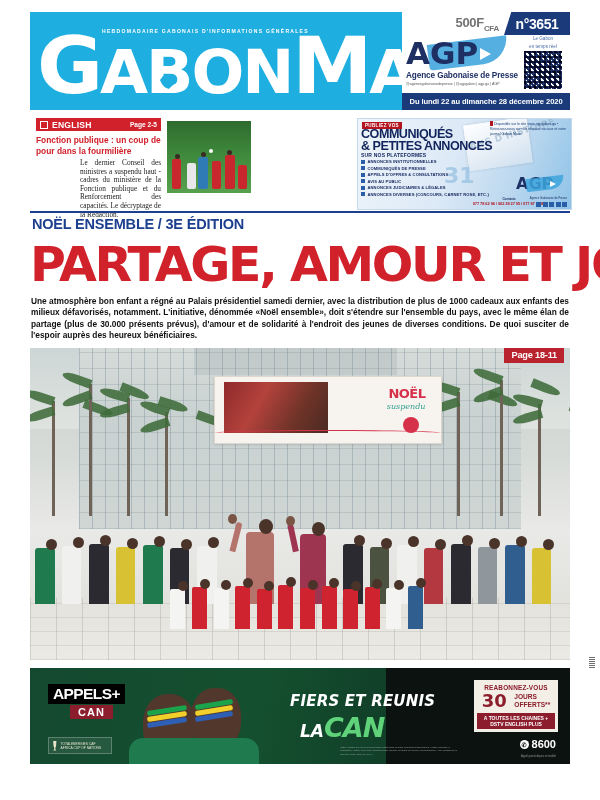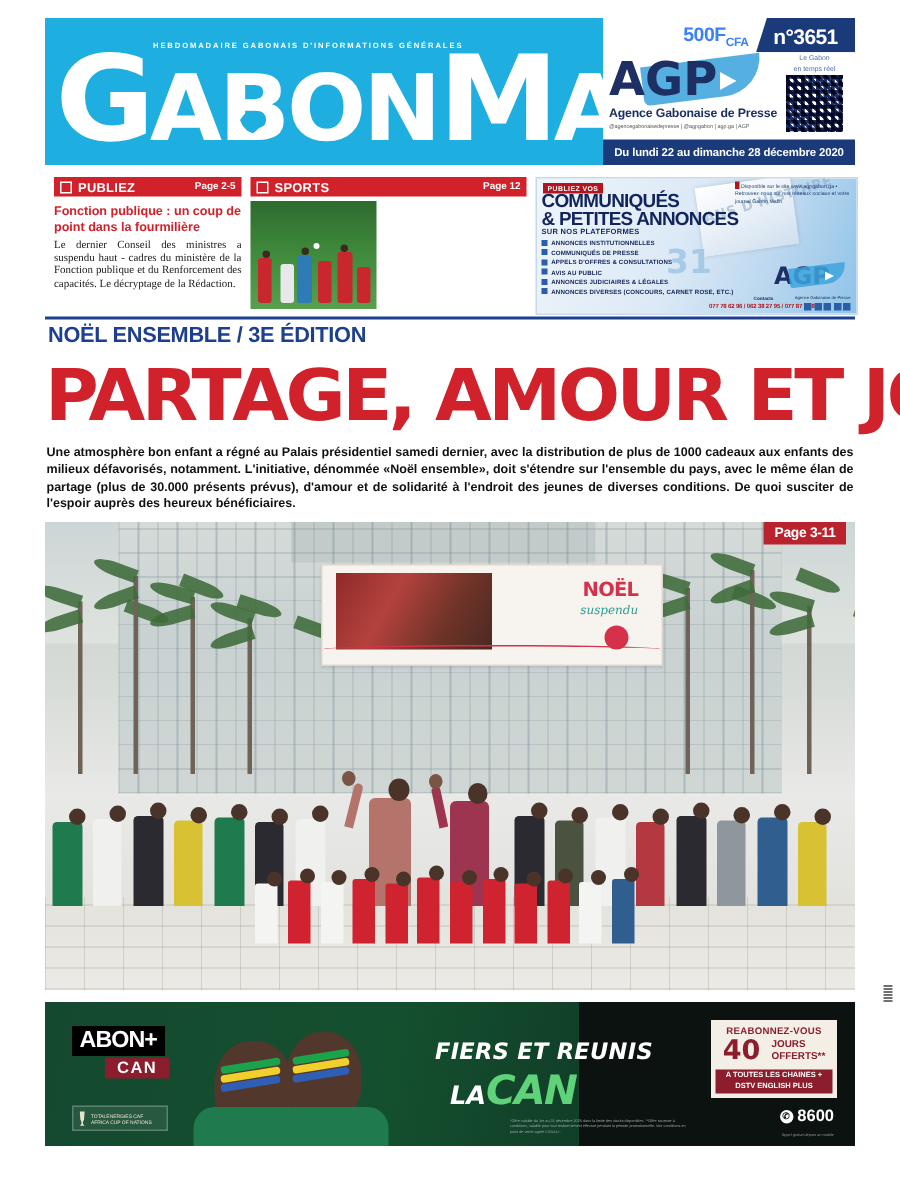--- a/index.html
+++ b/index.html
@@ -17,21 +17,21 @@
             font-family:"DejaVu Sans",sans-serif;font-weight:700;
             font-size:79px;letter-spacing:-3.2px;line-height:88px;white-space:nowrap;
             transform:scaleX(1.02);transform-origin:left center;}
   .mh-title .sm{font-size:61px;letter-spacing:-2px;}
   .gdot{position:absolute;left:130px;top:62px;width:15px;height:15px;background:#1eaee0;
         clip-path:polygon(45% 0,72% 10%,88% 32%,100% 58%,80% 80%,58% 100%,32% 88%,12% 66%,0 40%,18% 16%);}
 
   .mh-right{width:168px;background:#fff;position:relative;}
   .price-row{position:absolute;left:0;top:0;width:168px;height:23px;background:#fff;
              display:flex;align-items:center;justify-content:flex-end;}
-  .price{color:#3b82f6;font-weight:700;font-size:13px;letter-spacing:-.3px;}
+  .price{color:#737373;font-weight:700;font-size:13px;letter-spacing:-.3px;}
   .price sub{font-size:8px;font-weight:700;}
   .issue-wrap{position:relative;margin-left:5px;height:23px;width:66px;background:#1a3a7a;
               display:flex;align-items:center;justify-content:center;
               clip-path:polygon(11% 0,100% 0,100% 100%,0 100%);}
   .issue{color:#fff;font-weight:700;font-size:14px;letter-spacing:-.4px;}
   .agp-zone{position:absolute;left:0;top:23px;width:168px;height:58px;background:#fff;}
   .agp-logo{position:absolute;left:4px;top:2px;width:108px;height:40px;}
   .agp-letters{position:absolute;left:0;top:0;font-family:"DejaVu Sans",sans-serif;
                font-weight:700;font-size:31px;color:#1d2f63;letter-spacing:0px;line-height:33px;}
   .agp-swoosh{position:absolute;left:22px;top:3px;width:80px;height:26px;
@@ -62,21 +62,21 @@
   .tz-sports{left:137px;width:184px;}
   .tz-ad{left:327px;width:213px;height:90px;}
   .thead{height:13px;background:#d1212b;display:flex;align-items:center;
          padding:0 4px;gap:4px;}
   .thead .sq{width:6px;height:6px;border:1.1px solid #fff;background:transparent;flex:none;}
   .thead .lbl{color:#fff;font-weight:700;font-size:8.6px;letter-spacing:.2px;}
   .thead .pg{margin-left:auto;color:#fff;font-size:6.6px;font-weight:700;}
   .t-title{color:#d1212b;font-weight:700;font-size:8.4px;line-height:10.5px;margin:4px 0 3px;
            font-family:"Liberation Sans",sans-serif;}
   .t-body{font-family:"Liberation Serif",serif;font-size:7.3px;line-height:8.6px;
-          text-align:justify;color:#1a1a1a;}
+          text-align:justify;color:#1a1a1a;margin-left:44px;}
   .sports-flex{display:flex;gap:4px;margin-top:3px;}
   .sports-photo{width:84px;height:72px;flex:none;position:relative;overflow:hidden;
                 background:linear-gradient(#2f6b2f 0%,#3f8a3c 48%,#57a04e 100%);}
   .sp-p{position:absolute;bottom:4px;border-radius:2px;}
   .sports-txt{flex:1;}
   .sports-title{color:#0d2f78;font-weight:700;font-size:8px;line-height:9.4px;margin-bottom:2px;}
 
   
   .tz-ad{background:linear-gradient(110deg,#eef5fb 0%,#dce9f6 45%,#bcd8ef 72%,#8fc3e8 100%);
          border:1px solid #c6d9ea;overflow:hidden;}
@@ -262,33 +262,28 @@
         <span>Du lundi 22 au dimanche 28 décembre 2020</span>
       </div>
     </div>
   </div>
 
   <div class="teasers">
 
     <div class="tz tz-dossier">
       <div class="thead">
         <span class="sq"></span>
-        <span class="lbl">PUBLIEZ</span>
+        <span class="lbl">ENGLISH</span>
         <span class="pg">Page 2-5</span>
       </div>
-      <div class="t-title">Fonction publique : un coup de point dans la fourmilière</div>
+      <div class="t-title">Fonction publique : un coup de pour dans la fourmilière</div>
       <div class="t-body">Le dernier Conseil des ministres a suspendu haut - cadres du ministère de la Fonction publique et du Renforcement des capacités. Le décryptage de la Rédaction.</div>
     </div>
 
     <div class="tz tz-sports">
-      <div class="thead">
-        <span class="sq"></span>
-        <span class="lbl">SPORTS</span>
-        <span class="pg">Page 12</span>
-      </div>
       <div class="sports-flex">
         <div class="sports-photo">
           <div class="sp-p" style="left:5px;width:9px;height:30px;background:#c9272e;"></div>
           <div class="sp-p" style="left:20px;width:9px;height:26px;background:#e8e8ea;"></div>
           <div class="sp-p" style="left:31px;width:10px;height:32px;background:#2f7bb5;"></div>
           <div class="sp-p" style="left:45px;width:9px;height:28px;background:#c9272e;"></div>
           <div class="sp-p" style="left:58px;width:10px;height:34px;background:#c9272e;"></div>
           <div class="sp-p" style="left:71px;width:9px;height:24px;background:#c9272e;"></div>
           <div class="sp-p" style="left:8px;bottom:34px;width:5px;height:5px;border-radius:50%;background:#3a2b22;"></div>
           <div class="sp-p" style="left:34px;bottom:36px;width:5px;height:5px;border-radius:50%;background:#3a2b22;"></div>
@@ -476,30 +471,30 @@
       <div class="kid" style="left:58%;width:15px;height:40px;background:#cf2430;"></div>
       <div class="head" style="left:59.4%;bottom:38px;width:10px;height:10px;"></div>
       <div class="kid" style="left:62%;width:15px;height:42px;background:#cf2430;"></div>
       <div class="head" style="left:63.4%;bottom:40px;width:10px;height:10px;"></div>
       <div class="kid" style="left:66%;width:15px;height:41px;background:#f4f4f2;"></div>
       <div class="head" style="left:67.4%;bottom:39px;width:10px;height:10px;"></div>
       <div class="kid" style="left:70%;width:15px;height:43px;background:#2f5e8f;"></div>
       <div class="head" style="left:71.4%;bottom:41px;width:10px;height:10px;"></div>
     </div>
 
-    <div class="pagebadge">Page 3-11</div>
+    <div class="pagebadge">Page 18-11</div>
   </div>
 
   <div class="edgecode"></div>
 
   <div class="canal">
     <div class="canal-dark"></div>
 
     <div class="c-logo">
-      <span class="c1">ABON+</span>
+      <span class="c1">APPELS+</span>
       <span class="c2">CAN</span>
     </div>
 
     <div class="c-trophy">
       <span class="tb"></span>
       <span class="tt">TOTALENERGIES CAF AFRICA CUP OF NATIONS</span>
     </div>
 
     <div class="c-faces">
       <div class="face" style="left:18px;top:26px;width:52px;height:62px;"></div>
@@ -513,21 +508,21 @@
       <div style="position:absolute;left:4px;bottom:0;width:130px;height:26px;background:#1f7a4d;border-radius:14px 14px 0 0;"></div>
     </div>
 
     <div class="c-fiers">FIERS ET REUNIS</div>
     <div class="c-lacan"><span>LA</span><em>CAN</em></div>
 
 
     <div class="offer offer2">
       <div class="o2-l1">REABONNEZ-VOUS</div>
       <div>
-        <span class="o2-num">40</span>
+        <span class="o2-num">30</span>
         <span class="o2-r"><span style="display:block">JOURS</span><span>OFFERTS**</span></span>
       </div>
       <div class="o2-l3">A TOUTES LES CHAINES + DSTV ENGLISH PLUS</div>
     </div>
 
     <div class="c-legal">*Offre valable du 1er au 31 décembre 2025 dans la limite des stocks disponibles. **Offre soumise à conditions, valable pour tout réabonnement effectué pendant la période promotionnelle. Voir conditions en point de vente agréé CANAL+.</div>
     <div class="c-phone">
       <span class="ph">✆</span>
       <span>8600</span>
     </div>

